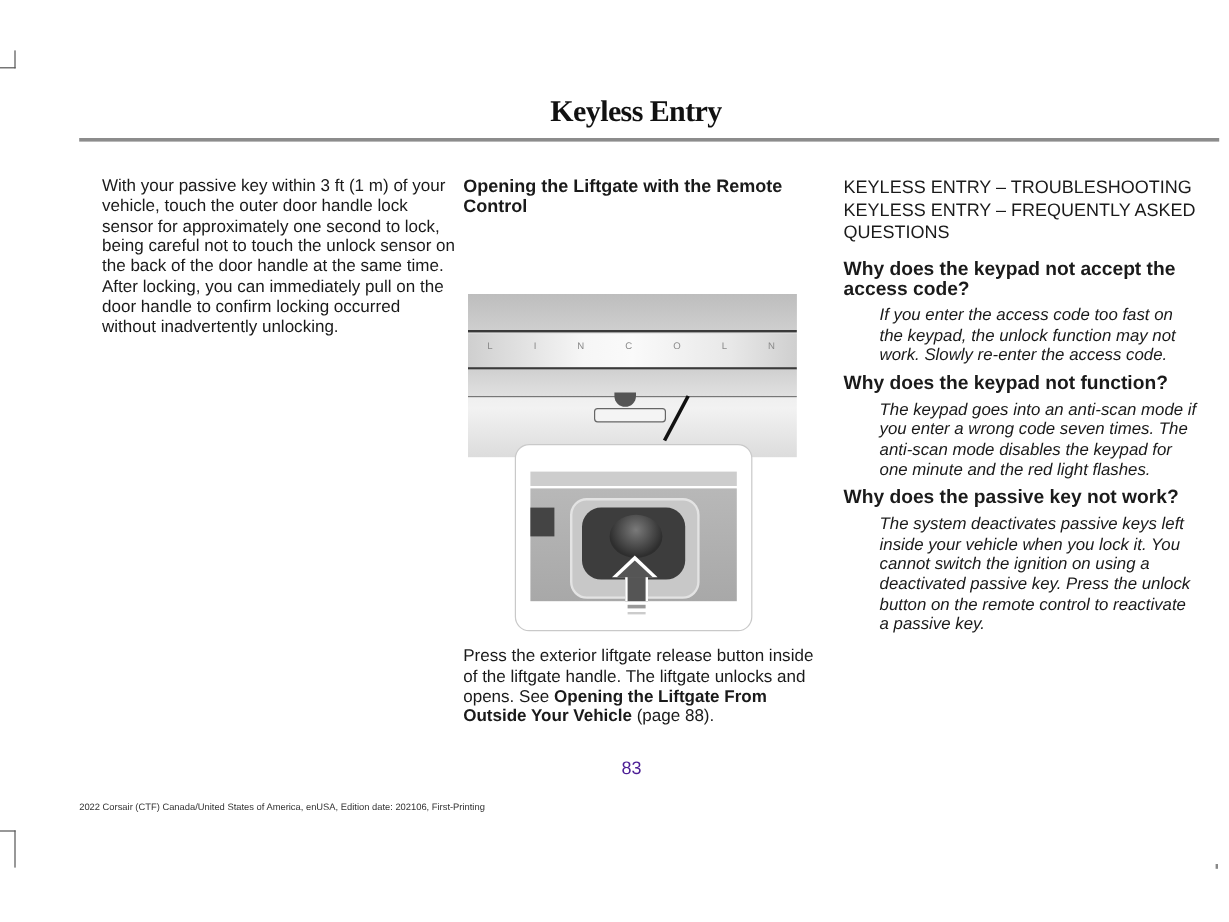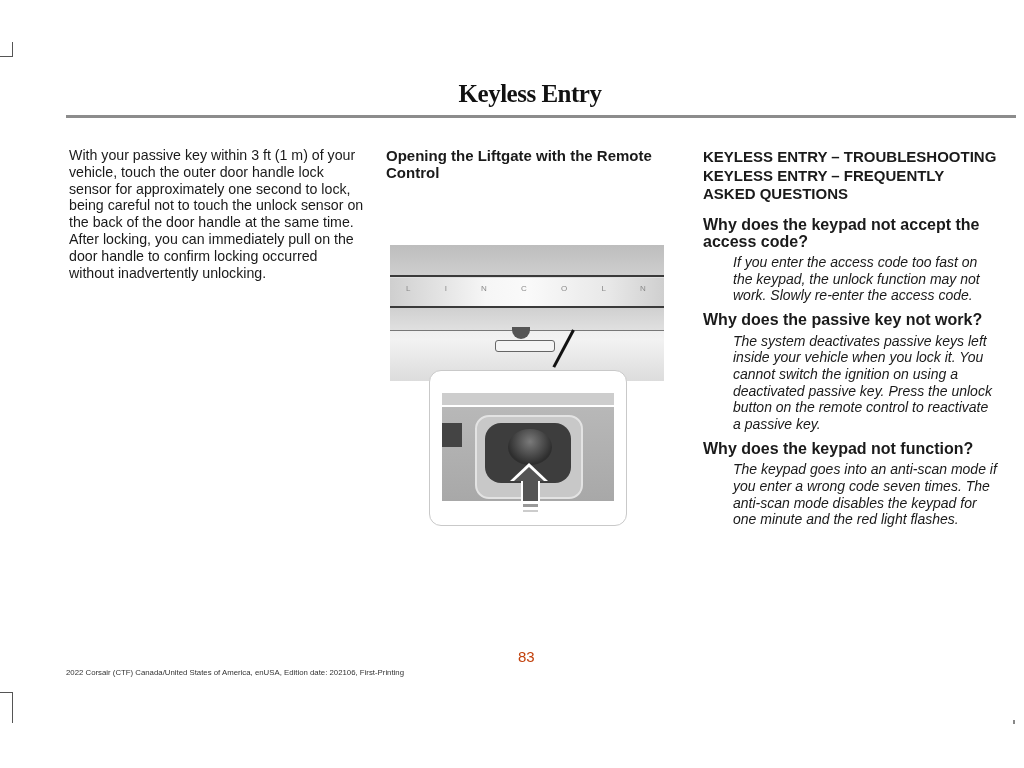--- a/index.html
+++ b/index.html
@@ -8,25 +8,25 @@
     .crop-tl { position: absolute; left: 0; top: 42px; width: 12px; height: 14px;
                border-right: 1px solid #555; border-bottom: 1px solid #555; }
     .crop-bl { position: absolute; left: 0; top: 692px; width: 12px; height: 30px;
                border-right: 1px solid #555; border-top: 1px solid #555; }
     .crop-br { position: absolute; left: 1013px; top: 720px; width: 2px; height: 4px; background: #888; }
     .page-title { position: absolute; left: 0; width: 1060px; top: 80px; text-align: center;
                   font-family: "Liberation Serif", serif; font-size: 25px; font-weight: bold;
                   letter-spacing: -0.5px; color: #111; }
     .title-rule { position: absolute; left: 66px; top: 115px; width: 950px; height: 3px; background: #8c8c8c; }
     .col { position: absolute; top: 147px; font-size: 14.2px; line-height: 16.8px; }
-    .col1 { left: 69px; width: 296px; }
+    .col1 { left: 85px; width: 296px; }
     .col2 { left: 386px; width: 292px; }
     .col3 { left: 703px; width: 295px; }
     .h-sub { font-weight: bold; font-size: 15px; line-height: 17px; margin: 0 0 14px 0; }
-    .h-caps { font-weight: bold; font-size: 15px; line-height: 20px; margin: 0; text-transform: none; }
+    .h-caps { font-weight: normal; font-size: 15px; line-height: 20px; margin: 0; text-transform: none; }
     .h-caps + .h-caps { }
     .q { font-weight: bold; font-size: 16px; line-height: 16.5px; margin: 0; }
     .a { margin: 4px 0 8px 30px; font-size: 14px; line-height: 16.7px; font-style: italic; }
     p { margin: 0; }
     .figure { position: relative; width: 274px; height: 272px; margin: 0 0 0 4px; }
     .fig-bg { position: absolute; left: 0; top: 50px; width: 274px; height: 136px;
               background: linear-gradient(180deg,#d6d6d6 0%,#e6e6e6 40%,#f2f2f2 70%,#dcdcdc 100%); }
     .fig-band1 { position: absolute; left: 0; top: 50px; width: 274px; height: 31px; background: linear-gradient(180deg,#bdbdbd,#cfcfcf); }
     .fig-line { position: absolute; left: 0; width: 274px; height: 2px; background: #3a3a3a; }
     .fig-chrome { position: absolute; left: 0; top: 83px; width: 274px; height: 28px;
@@ -47,21 +47,21 @@
     .pad { position: absolute; left: 55px; top: 52px; width: 86px; height: 60px; border-radius: 16px; background: #3d3d3d; }
     .knob { position: absolute; left: 78px; top: 58px; width: 44px; height: 36px; border-radius: 50%;
             background: radial-gradient(circle at 50% 35%,#7a7a7a,#2e2e2e 70%); }
     .arrow-head { position: absolute; left: 80px; top: 92px; width: 0; height: 0;
                   border-left: 19px solid transparent; border-right: 19px solid transparent; border-bottom: 18px solid #ffffff; }
     .arrow-head-inner { position: absolute; left: 84px; top: 96px; width: 0; height: 0;
                   border-left: 15px solid transparent; border-right: 15px solid transparent; border-bottom: 14px solid #555; }
     .arrow-stem { position: absolute; left: 91px; top: 110px; width: 15px; height: 20px; background: #555; border-left: 2px solid #fff; border-right: 2px solid #fff; }
     .arrow-tail1 { position: absolute; left: 93px; top: 133px; width: 15px; height: 3px; background: #999; }
     .arrow-tail2 { position: absolute; left: 93px; top: 139px; width: 15px; height: 2px; background: #ccc; }
-    .page-number { position: absolute; left: 518px; top: 648px; font-size: 15px; color: #c2410c; text-align: right; }
+    .page-number { position: absolute; left: 518px; top: 632px; font-size: 15px; color: #4c1d95; text-align: right; }
     .footer { position: absolute; left: 66px; top: 668px; font-size: 7.8px; color: #333; }
   </style>
 </head>
 <body>
 
 <div class="crop-tl"></div>
 <div class="crop-bl"></div>
 <div class="crop-br"></div>
 
 <div class="page-title">Keyless Entry</div>
@@ -99,34 +99,37 @@
       <div class="bezel"></div>
       <div class="pad"></div>
       <div class="knob"></div>
       <div class="arrow-head"></div>
       <div class="arrow-head-inner"></div>
       <div class="arrow-stem"></div>
       <div class="arrow-tail1"></div>
       <div class="arrow-tail2"></div>
     </div>
   </div>
+  <p style="margin-top:72px">
+    <span>Press the exterior liftgate release button inside of the liftgate handle. The liftgate unlocks and opens.  See </span><b>Opening the Liftgate From Outside Your Vehicle</b><span> (page 88).</span>
+  </p>
 </div>
 
 <div class="col col3">
   <h3 class="h-caps">KEYLESS ENTRY – TROUBLESHOOTING</h3>
   <h3 class="h-caps" style="line-height:18px">KEYLESS ENTRY – FREQUENTLY ASKED QUESTIONS</h3>
   <div style="height:14px"></div>
   <div>
     <p class="q">Why does the keypad not accept the access code?</p>
     <p class="a">If you enter the access code too fast on the keypad, the unlock function may not work. Slowly re-enter the access code.</p>
   </div>
   <div>
+    <p class="q">Why does the keypad not function?</p>
+    <p class="a">The keypad goes into an anti-scan mode if you enter a wrong code seven times. The anti-scan mode disables the keypad for one minute and the red light flashes.</p>
+  </div>
+  <div>
     <p class="q">Why does the passive key not work?</p>
     <p class="a">The system deactivates passive keys left inside your vehicle when you lock it. You cannot switch the ignition on using a deactivated passive key. Press the unlock button on the remote control to reactivate a passive key.</p>
-  </div>
-  <div>
-    <p class="q">Why does the keypad not function?</p>
-    <p class="a">The keypad goes into an anti-scan mode if you enter a wrong code seven times. The anti-scan mode disables the keypad for one minute and the red light flashes.</p>
   </div>
 </div>
 
 <div class="page-number">83</div>
 <div class="footer">2022 Corsair (CTF) Canada/United States of America, enUSA, Edition date: 202106, First-Printing</div>
 
 </body></html>

